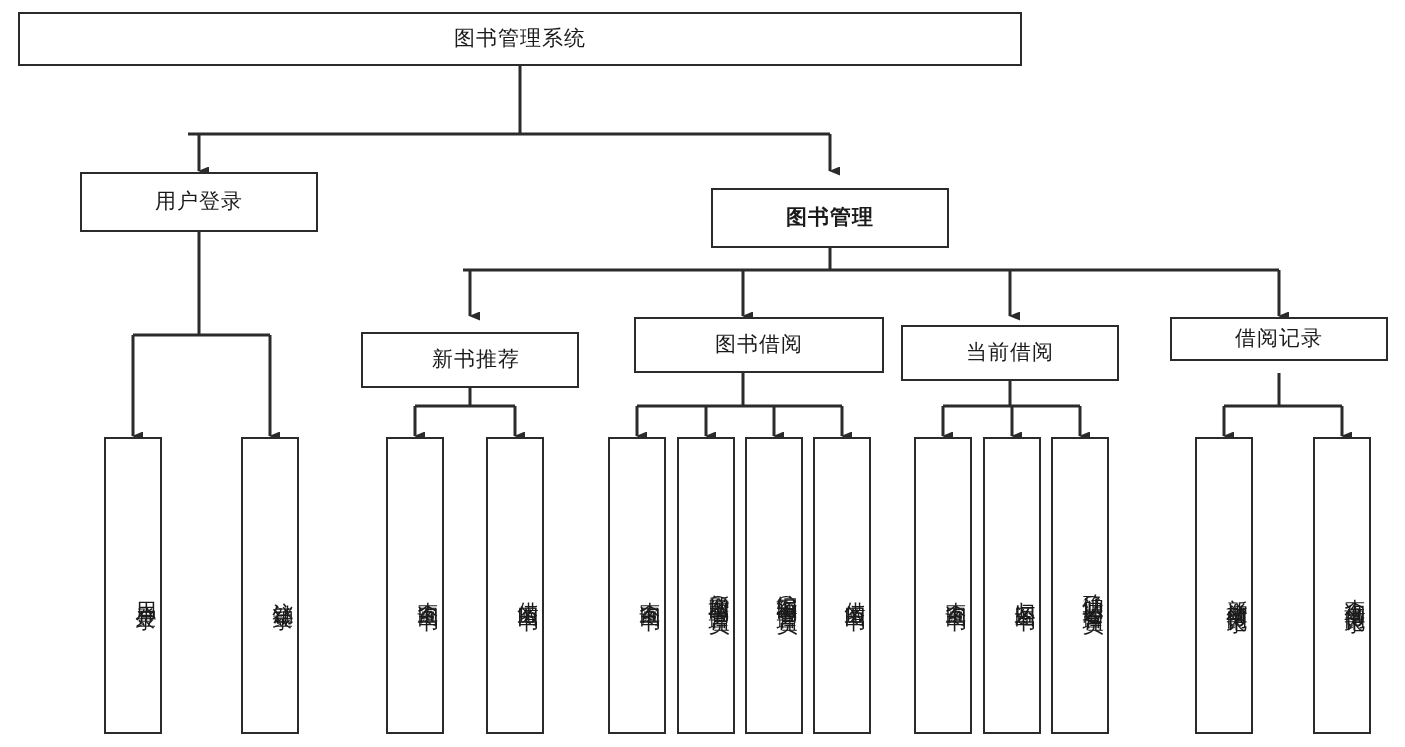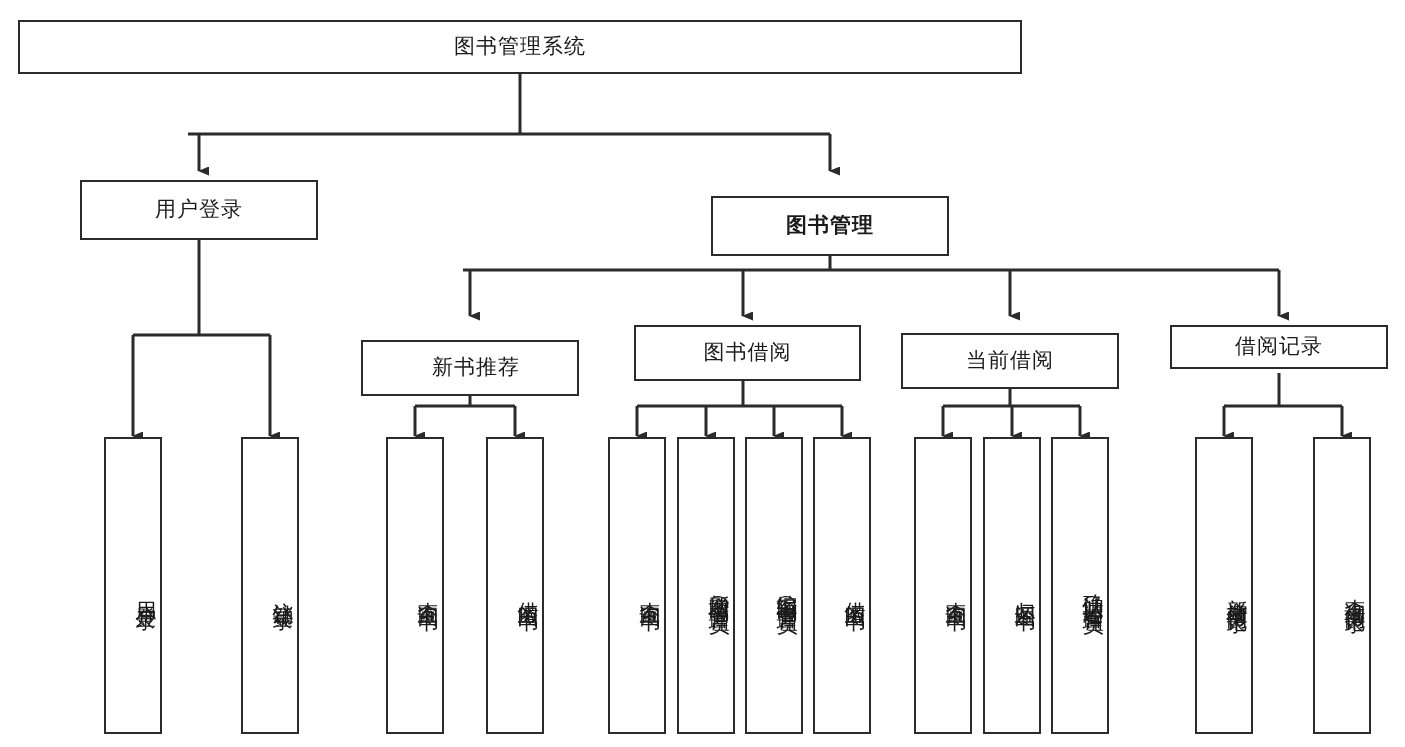--- a/index.html
+++ b/index.html
@@ -32,21 +32,20 @@
     border: 2px solid #2b2b2b;
     display: flex;
     align-items: center;
     justify-content: center;
     color: #1a1a1a;
   }
   .node.horiz {
     font-size: 21px;
     letter-spacing: 1px;
     line-height: 1.1;
-    margin-top: 8px;
   }
   .node.vert {
     writing-mode: vertical-rl;
     text-orientation: upright;
     font-size: 21px;
     letter-spacing: 3px;
     padding-top: 10px;
     align-items: flex-start;
     justify-content: center;
   }
@@ -124,21 +123,21 @@
       </div>
       <div class="node horiz" style="left: 80px; top: 172px; width: 238px; height: 60px;">
         <span class="nlabel">用户登录</span>
       </div>
       <div class="node horiz" style="left: 711px; top: 188px; width: 238px; height: 60px; font-weight: bold;">
         <span class="nlabel">图书管理</span>
       </div>
       <div class="node horiz" style="left: 361px; top: 332px; width: 218px; height: 56px; padding-left: 12px;">
         <span class="nlabel">新书推荐</span>
       </div>
-      <div class="node horiz" style="left: 634px; top: 317px; width: 227px; height: 56px; align-items: center;">
+      <div class="node horiz" style="left: 634px; top: 317px; width: 250px; height: 56px; align-items: center;">
         <span class="nlabel">图书借阅</span>
       </div>
       <div class="node horiz" style="left: 901px; top: 325px; width: 218px; height: 56px;">
         <span class="nlabel">当前借阅</span>
       </div>
       <div class="node horiz" style="left: 1170px; top: 317px; width: 218px; height: 44px;">
         <span class="nlabel">借阅记录</span>
       </div>
       <div class="node vert" style="left: 104px; top: 437px; width: 58px; height: 297px;">
         <span class="nlabel">用户登录</span>

